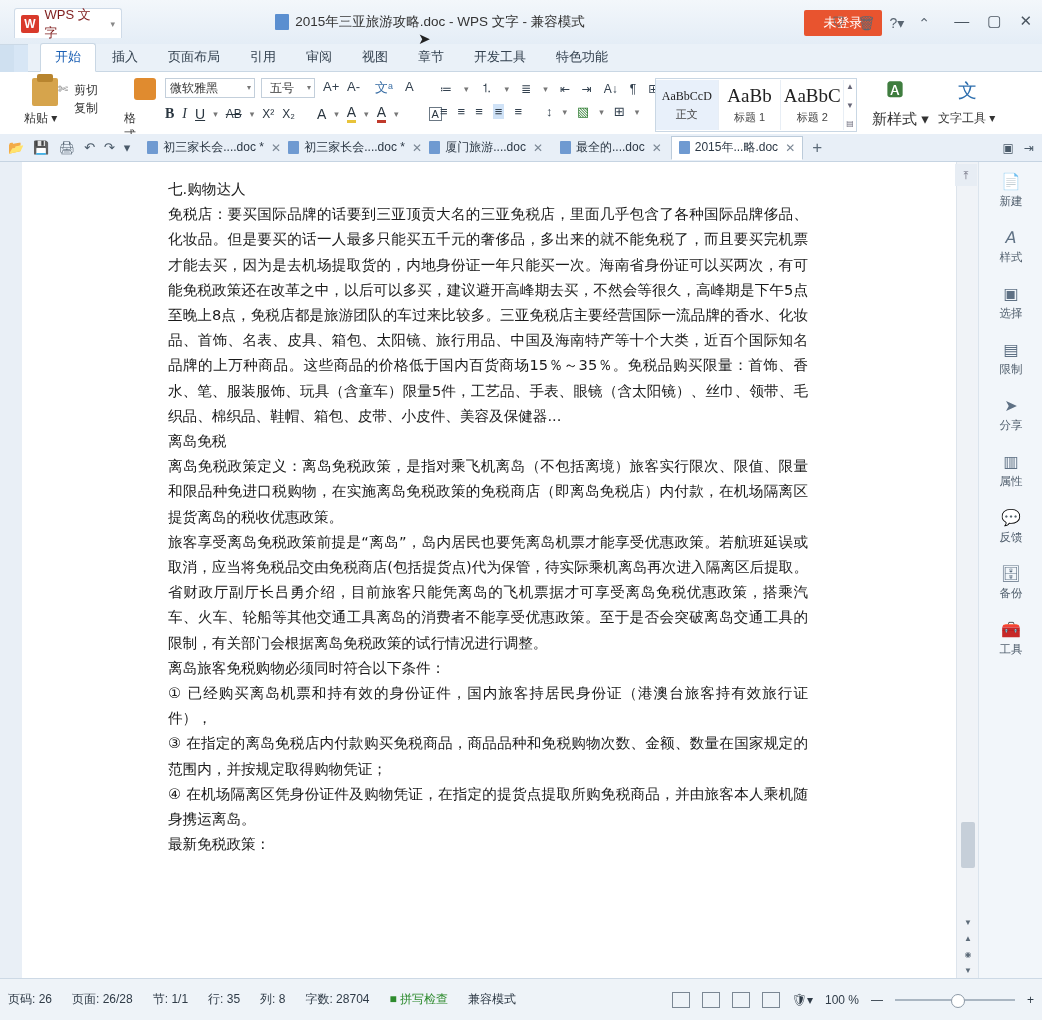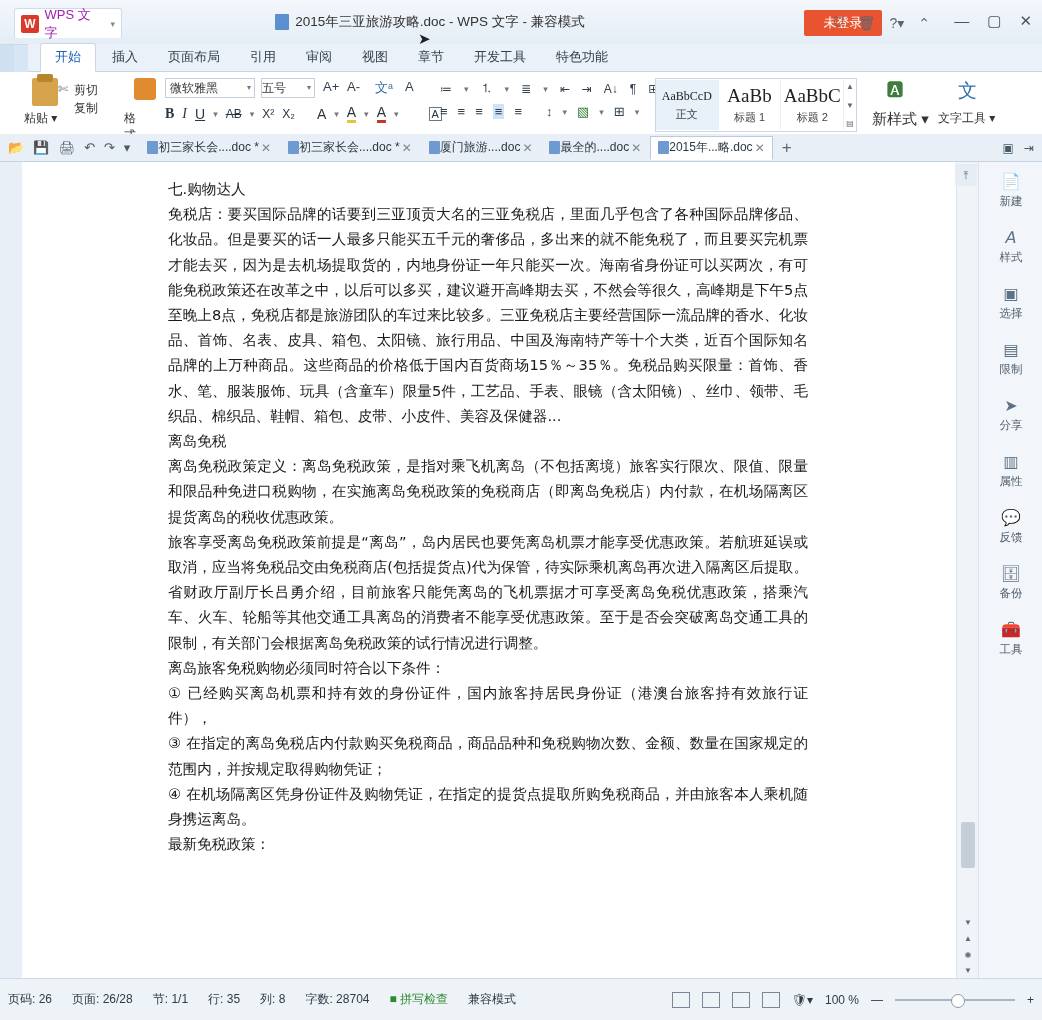--- a/index.html
+++ b/index.html
@@ -20,21 +20,21 @@
   .wps-tab{
     position:absolute;left:14px;top:8px;height:30px;width:108px;
     background:#fff;border:1px solid #cfdbe8;border-bottom:none;
     border-radius:3px 3px 0 0;
     display:flex;align-items:center;gap:6px;padding:0 6px;box-sizing:border-box;
   }
   .wps-logo{
     width:18px;height:18px;background:#d93a2b;color:#fff;border-radius:2px;
     font-size:12px;display:flex;align-items:center;justify-content:center;font-weight:bold;
   }
-  .wps-tab .lbl{font-size:13px;color:#a21caf;}
+  .wps-tab .lbl{font-size:13px;color:#7f1d1d;}
   .wps-tab .caret{font-size:9px;color:#888;margin-left:2px;}
 
   .doc-title{
     position:absolute;left:0;top:0;width:860px;height:44px;
     display:flex;align-items:center;justify-content:center;gap:6px;
     font-size:13.5px;color:#333;pointer-events:none;text-align:center;
   }
   .doc-title .dicon{
     width:14px;height:16px;background:#5b8fd0;border-radius:1px;display:inline-block;
   }
@@ -85,21 +85,21 @@
   .scissors{position:absolute;left:44px;top:6px;font-size:12px;color:#666;}
   .brush{position:absolute;left:120px;top:2px;width:22px;height:22px;background:#e08b2f;border-radius:3px;}
 
   .font-grp{left:165px;width:290px;}
   .font-name{
     position:absolute;left:0;top:2px;width:90px;height:20px;border:1px solid #c3cfdb;background:#fff;
     font-size:12px;color:#333;padding:1px 4px;box-sizing:border-box;
   }
   .font-size{
     position:absolute;left:96px;top:2px;width:54px;height:20px;border:1px solid #c3cfdb;background:#fff;
-    font-size:12px;color:#333;padding:1px 0;box-sizing:border-box;
+    font-size:12px;color:#333;padding:1px 8px;box-sizing:border-box;
   }
   .caret-sm{position:absolute;right:3px;top:4px;font-size:8px;color:#777;}
   .icon-btn{
     position:absolute;font-size:13px;color:#33414f;
   }
   .bold-row{position:absolute;left:0;top:28px;display:flex;gap:8px;align-items:center;font-size:14px;color:#2a3640;}
   .bold-row b{font-family:"Liberation Serif",serif;}
   .bold-row i{font-family:"Liberation Serif",serif;}
 
   .para-grp{left:440px;width:215px;}
@@ -129,21 +129,21 @@
   .tl-lbl{position:absolute;left:2px;top:34px;font-size:12px;color:#333;}
 
   
   .tabstrip{
     position:absolute;left:0;top:134px;width:1042px;height:28px;
     background:#e8eff7;border-bottom:1px solid #c6d4e2;
     display:flex;align-items:center;padding-left:8px;box-sizing:border-box;
   }
   .strip-ico{font-size:13px;color:#4a5a69;margin-right:9px;}
   .dtab{
-    height:24px;max-width:140px;display:flex;align-items:center;
+    height:24px;max-width:140px;display:flex;align-items:center;gap:5px;
     padding:0 7px;margin-right:1px;font-size:12px;color:#2b3744;
     border:1px solid transparent;box-sizing:border-box;white-space:nowrap;
   }
   .dtab .fi{width:11px;height:13px;background:#6f9ad1;border-radius:1px;flex:none;}
   .dtab .x{font-size:12px;color:#7b8794;margin-left:2px;}
   .dtab.active{background:#fff;border:1px solid #bccbda;border-bottom-color:#fff;}
   .plus{font-size:17px;color:#5b6a78;margin:0 8px;}
   .strip-right{margin-left:auto;display:flex;gap:10px;padding-right:8px;color:#4a5a69;font-size:12px;}
 
   

